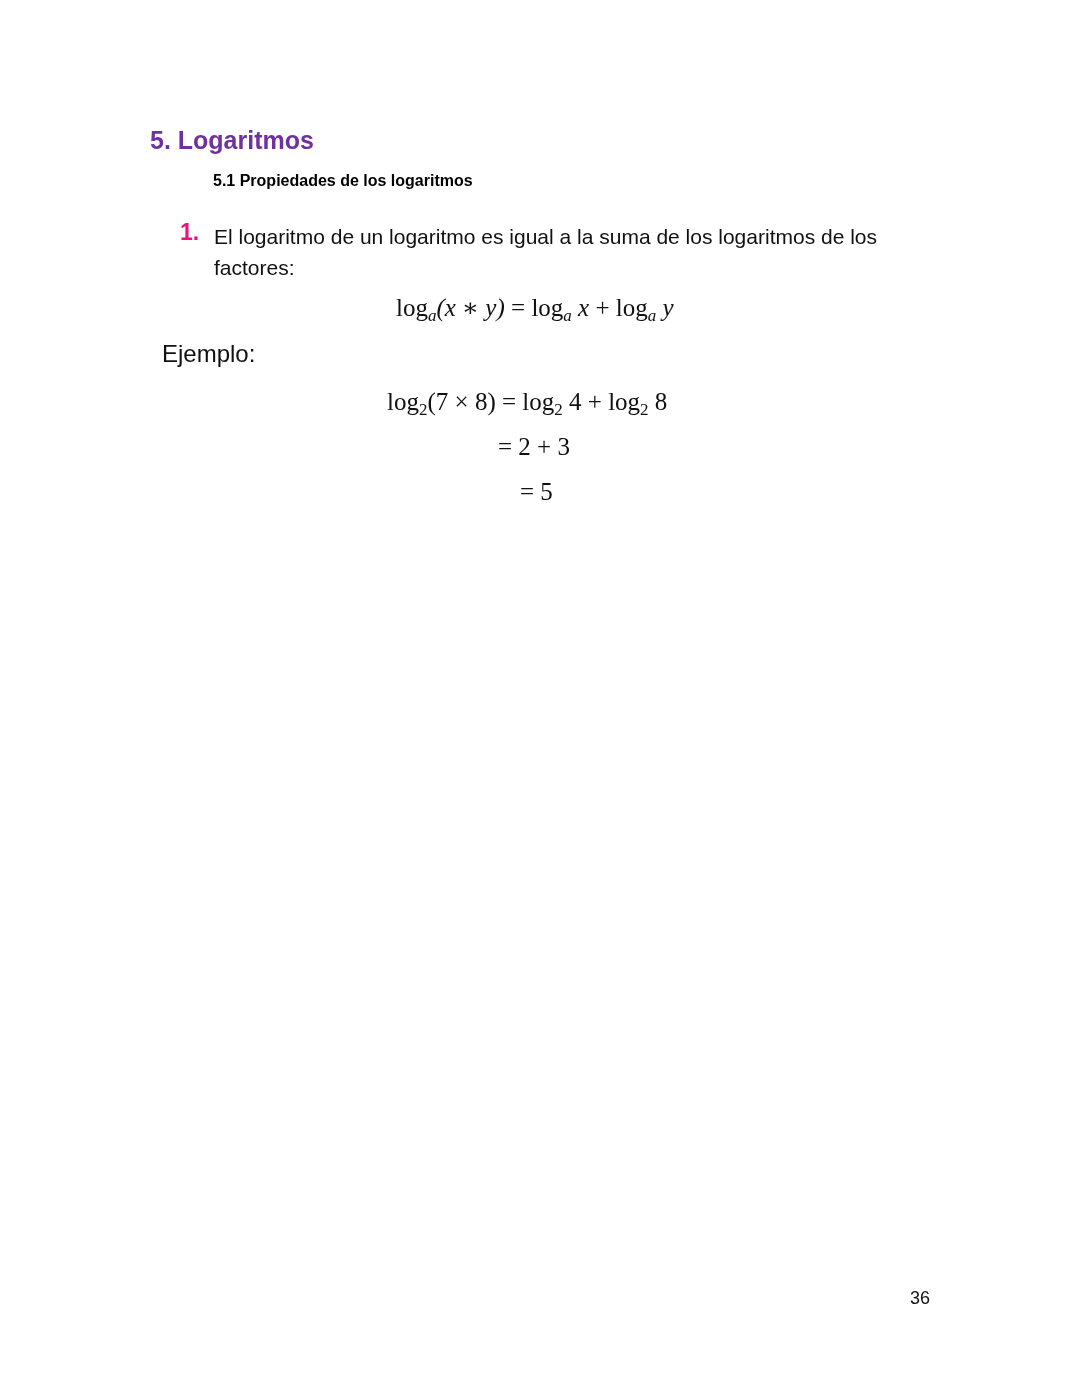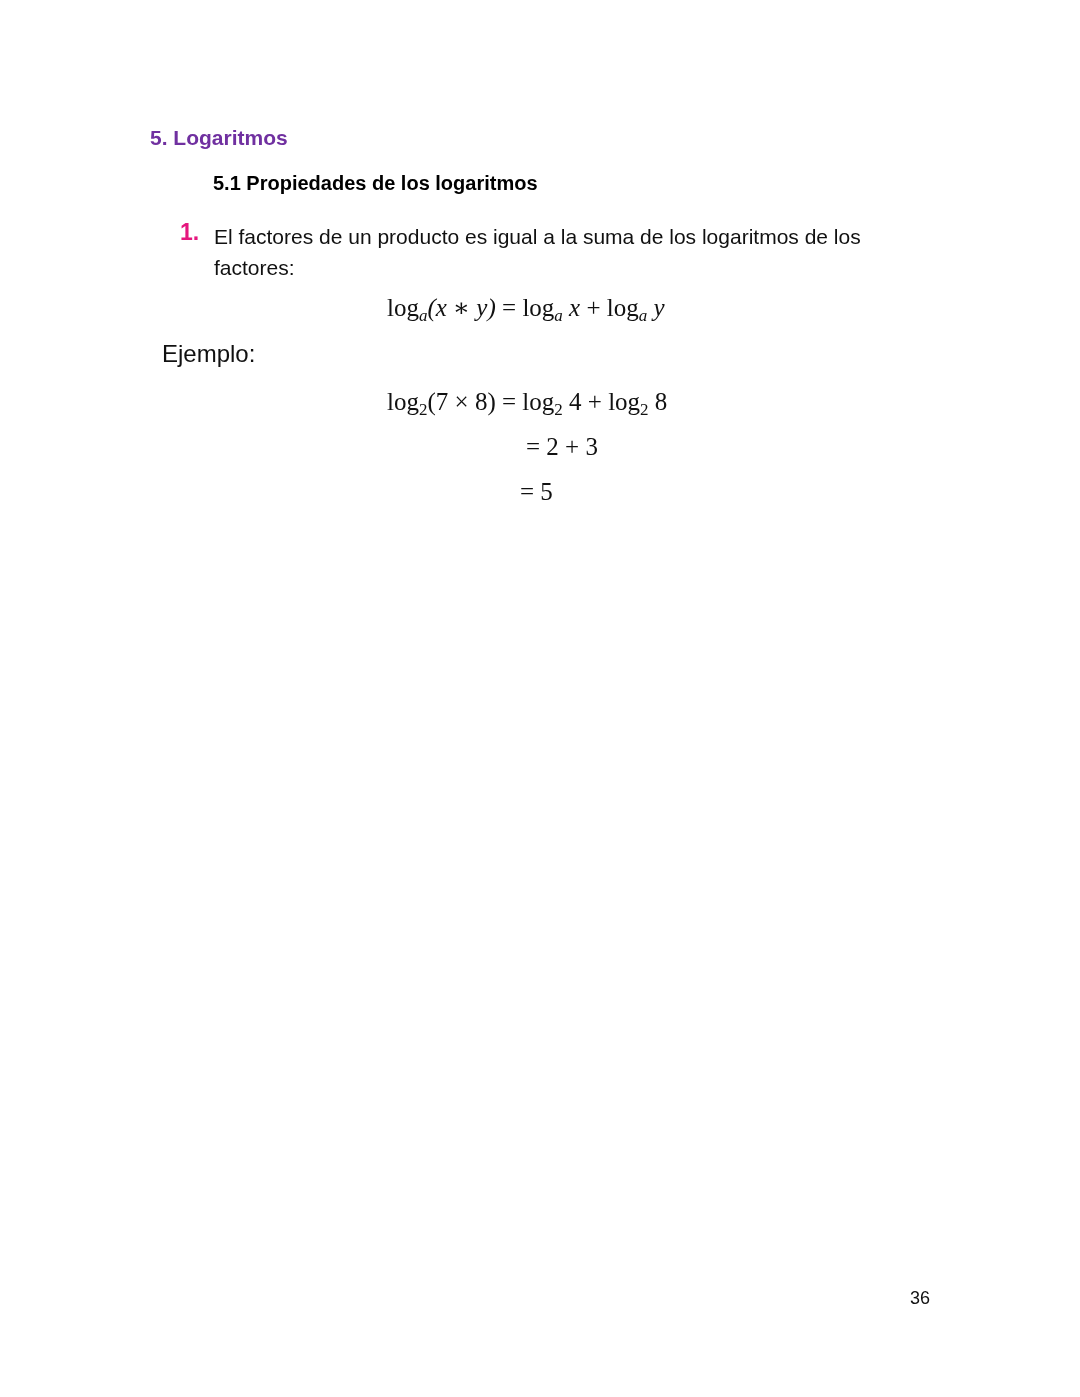--- a/index.html
+++ b/index.html
@@ -1,40 +1,40 @@
 <!DOCTYPE html>
 <html><head>
 <meta charset="utf-8">
 <style>
   html, body { margin: 0; padding: 0; background: #ffffff; }
   body { width: 1080px; height: 1397px; position: relative; overflow: hidden;
          font-family: "Liberation Sans", "DejaVu Sans", sans-serif; color: #111; }
   .abs { position: absolute; white-space: nowrap; }
-  .h1 { left: 150px; top: 126px; font-size: 21px; font-weight: bold; color: #7030a0; }
-  .h2 { left: 213px; top: 172px; font-size: 20px; font-weight: bold; color: #000; text-align: right; }
+  .h1 { left: 150px; top: 126px; font-size: 25px; font-weight: bold; color: #7030a0; }
+  .h2 { left: 213px; top: 172px; font-size: 16px; font-weight: bold; color: #000; text-align: right; }
   .item-num { left: 180px; top: 219px; font-size: 23px; font-weight: bold; color: #e5177e; }
   .item-text { left: 214px; top: 221px; font-size: 21px; line-height: 31px; color: #111; width: 680px; white-space: normal; }
   .math { font-family: "Liberation Serif", "DejaVu Serif", serif; font-size: 25px; color: #111; }
   .math i { font-style: italic; }
   .math sub { font-size: 17px; vertical-align: -5px; line-height: 0; }
-  .f1 { left: 387px; top: 293px; }
+  .f1 { left: 396px; top: 293px; }
   .ej { left: 162px; top: 340px; font-size: 24px; color: #111; }
   .e1 { left: 387px; top: 388px; }
-  .e2 { left: 498px; top: 433px; margin-left: 28px; }
+  .e2 { left: 498px; top: 433px; }
   .e3 { left: 520px; top: 478px; }
   .page { left: 910px; top: 1288px; font-size: 18px; color: #111; }
 </style>
 </head>
 <body>
 
 <div class="abs h1">5. Logaritmos</div>
 <div class="abs h2">5.1 Propiedades de los logaritmos</div>
 
 <div class="abs item-num">1.</div>
-<div class="abs item-text">El factores de un producto es igual a la suma de los logaritmos de los factores:</div>
+<div class="abs item-text">El logaritmo de un logaritmo es igual a la suma de los logaritmos de los factores:</div>
 
 <div class="abs math f1"><span>log</span><sub><i>a</i></sub><i>(x ∗ y)</i><span> = </span><span>log</span><sub><i>a</i></sub><i> x</i><span> + </span><span>log</span><sub><i>a</i></sub><i> y</i></div>
 
 <div class="abs ej">Ejemplo:</div>
 
 <div class="abs math e1"><span>log</span><sub>2</sub><span>(7 × 8)</span><span> = </span><span>log</span><sub>2</sub><span> 4</span><span> + </span><span>log</span><sub>2</sub><span> 8</span></div>
 <div class="abs math e2">= 2 + 3</div>
 <div class="abs math e3">= 5</div>
 
 <div class="abs page">36</div>

